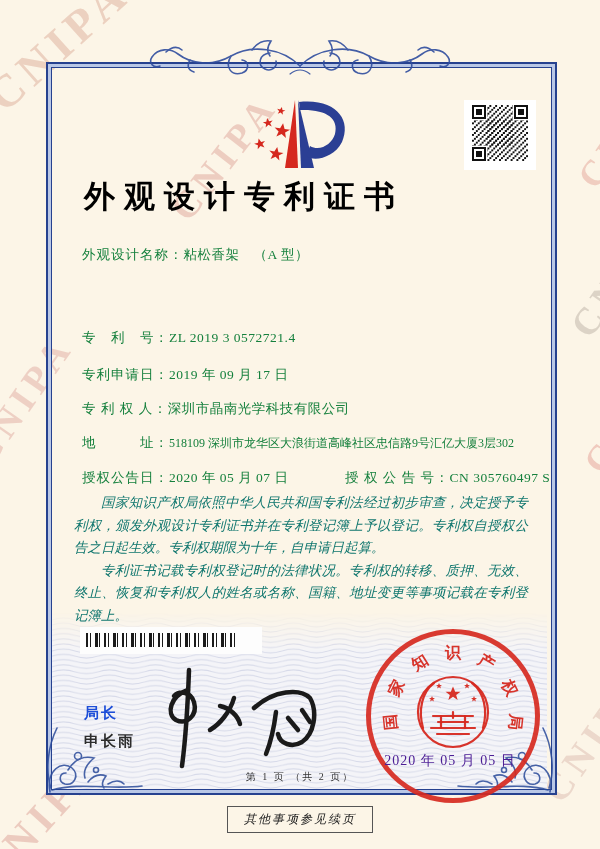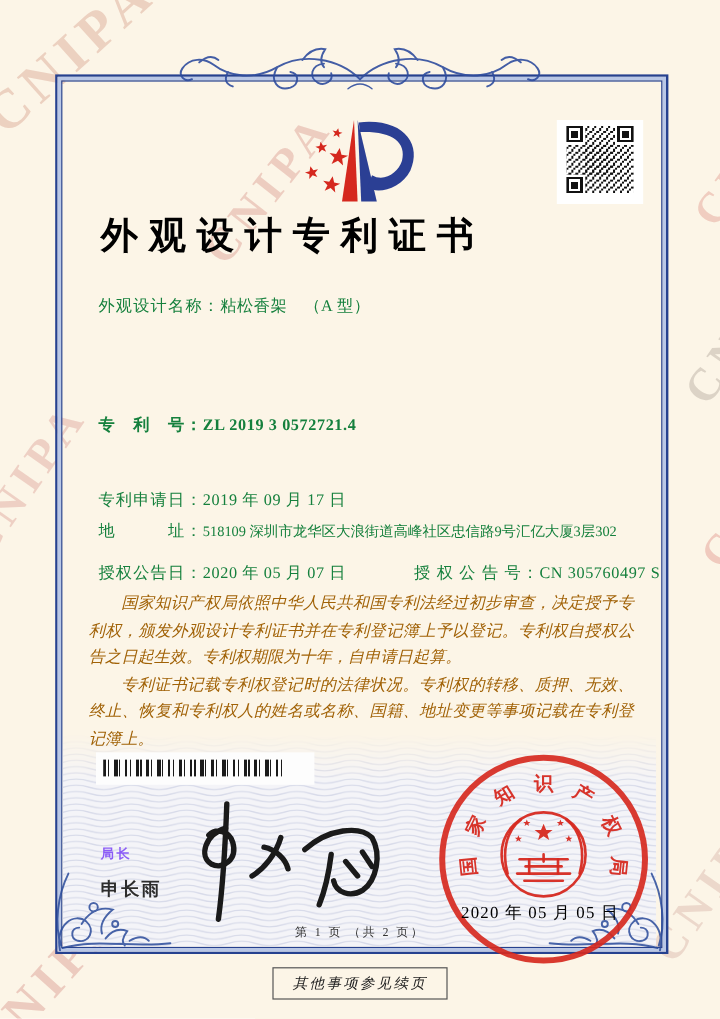--- a/index.html
+++ b/index.html
@@ -32,48 +32,48 @@
   .title{position:absolute;left:0;top:176px;width:488px;text-align:center;font-size:31px;
          font-weight:bold;letter-spacing:9px;color:#000000;}
   
   .row{position:absolute;left:82px;font-size:13.5px;color:#15803d;white-space:nowrap;}
   .row .lbl{letter-spacing:1px;}
   .row .val{letter-spacing:.5px;}
   .addr .val{font-size:12px;letter-spacing:0;}
   .row2b{position:absolute;left:345px;}
   
   .bodytext{position:absolute;left:74px;top:492px;width:454px;font-size:13.5px;line-height:22.5px;
-            color:#a16207;font-style:italic;}
+            color:#0f766e;font-style:italic;}
   .bodytext p{margin:0;text-indent:2em;text-align:justify;}
   
   .barcode-strip{position:absolute;left:80px;top:627px;width:182px;height:27px;background:#fdfdfd;}
   .barcode{position:absolute;left:6px;top:6px;width:152px;height:14px;
     background:repeating-linear-gradient(90deg,#1a1a1a 0 2px,transparent 2px 4px,#1a1a1a 4px 5px,
       transparent 5px 9px,#1a1a1a 9px 12px,transparent 12px 13px,#1a1a1a 13px 14px,transparent 14px 18px);}
   .director{position:absolute;left:84px;top:704px;font-family:"Liberation Sans",sans-serif;
-            font-size:11px;font-weight:bold;color:#8b5cf6;letter-spacing:2px;}
+            font-size:15px;font-weight:bold;color:#1d4ed8;letter-spacing:2px;}
   .director-name{position:absolute;left:84px;top:732px;font-family:"Liberation Sans",sans-serif;
             font-size:15px;font-weight:bold;color:#2d2d2d;letter-spacing:2px;}
   .signature{position:absolute;left:142px;top:664px;width:185px;height:108px;}
   
   .seal{position:absolute;left:366px;top:629px;width:164px;height:164px;border:5px solid rgba(214,41,32,.92);
         border-radius:50%;}
   .seal-chars{position:absolute;left:82px;top:82px;width:0;height:0;}
   .seal-chars span{position:absolute;left:-9px;top:-11px;width:18px;text-align:center;font-size:16px;
         font-weight:bold;color:rgba(214,41,32,.95);}
   .seal-chars span:nth-child(1){transform:rotate(-96deg) translateY(-62px);}
   .seal-chars span:nth-child(2){transform:rotate(-64deg) translateY(-62px);}
   .seal-chars span:nth-child(3){transform:rotate(-32deg) translateY(-62px);}
   .seal-chars span:nth-child(4){transform:rotate(0deg)   translateY(-62px);}
   .seal-chars span:nth-child(5){transform:rotate(32deg)  translateY(-62px);}
   .seal-chars span:nth-child(6){transform:rotate(64deg)  translateY(-62px);}
   .seal-chars span:nth-child(7){transform:rotate(96deg)  translateY(-62px);}
   .emblem{position:absolute;left:40px;top:34px;width:84px;height:88px;}
   .seal-date{position:absolute;left:368px;top:752px;width:164px;text-align:center;font-size:14px;
-             color:#000000;letter-spacing:1px;white-space:nowrap;}
+             color:#4c1d95;letter-spacing:1px;white-space:nowrap;}
   .pagenum{position:absolute;left:0;top:770px;width:600px;text-align:center;font-size:10px;
            color:#333;letter-spacing:2px;}
   .contbox{position:absolute;left:50%;top:806px;transform:translateX(-50%);border:1px solid #555;
            padding:4px 16px;font-size:12px;font-style:italic;color:#222;letter-spacing:2px;
            background:#fcf5e7;white-space:nowrap;}
   .ornament-top{position:absolute;left:130px;top:36px;width:340px;height:52px;}
   .corner{position:absolute;width:100px;height:70px;}
   .corner.bl{left:44px;top:726px;}
   .corner.br{right:44px;top:726px;transform:scaleX(-1);}
 </style>
@@ -190,25 +190,28 @@
         <rect x="2" y="24" width="3" height="3"></rect>
       </g>
     </svg>
   </div>
 
   <div class="title">外观设计专利证书</div>
 
   <div class="row" style="top:246px;">
     <span class="lbl">外观设计名称：</span><span class="val">粘松香架　（A 型）</span>
   </div>
-  <div class="row" style="top:345px;font-weight:bold;">
+  <div class="row" style="top:329px;">
     <span class="lbl">专　利　号：</span><span class="val">ZL 2019 3 0572721.4</span>
   </div>
-  <div class="row" style="top:366px;margin-top:42px;">
+  <div class="row" style="top:366px;">
     <span class="lbl">专利申请日：</span><span class="val">2019 年 09 月 17 日</span>
+  </div>
+  <div class="row" style="top:400px;">
+    <span class="lbl">专 利 权 人：</span><span class="val">深圳市晶南光学科技有限公司</span>
   </div>
   <div class="row addr" style="top:434px;">
     <span class="lbl">地　　　址：</span><span class="val">518109 深圳市龙华区大浪街道高峰社区忠信路9号汇亿大厦3层302</span>
   </div>
   <div class="row" style="top:469px;">
     <span class="lbl">授权公告日：</span><span class="val">2020 年 05 月 07 日</span>
   </div>
   <div class="row row2b" style="top:469px;">
     <span class="lbl">授 权 公 告 号：</span><span class="val">CN 305760497 S</span>
   </div>

